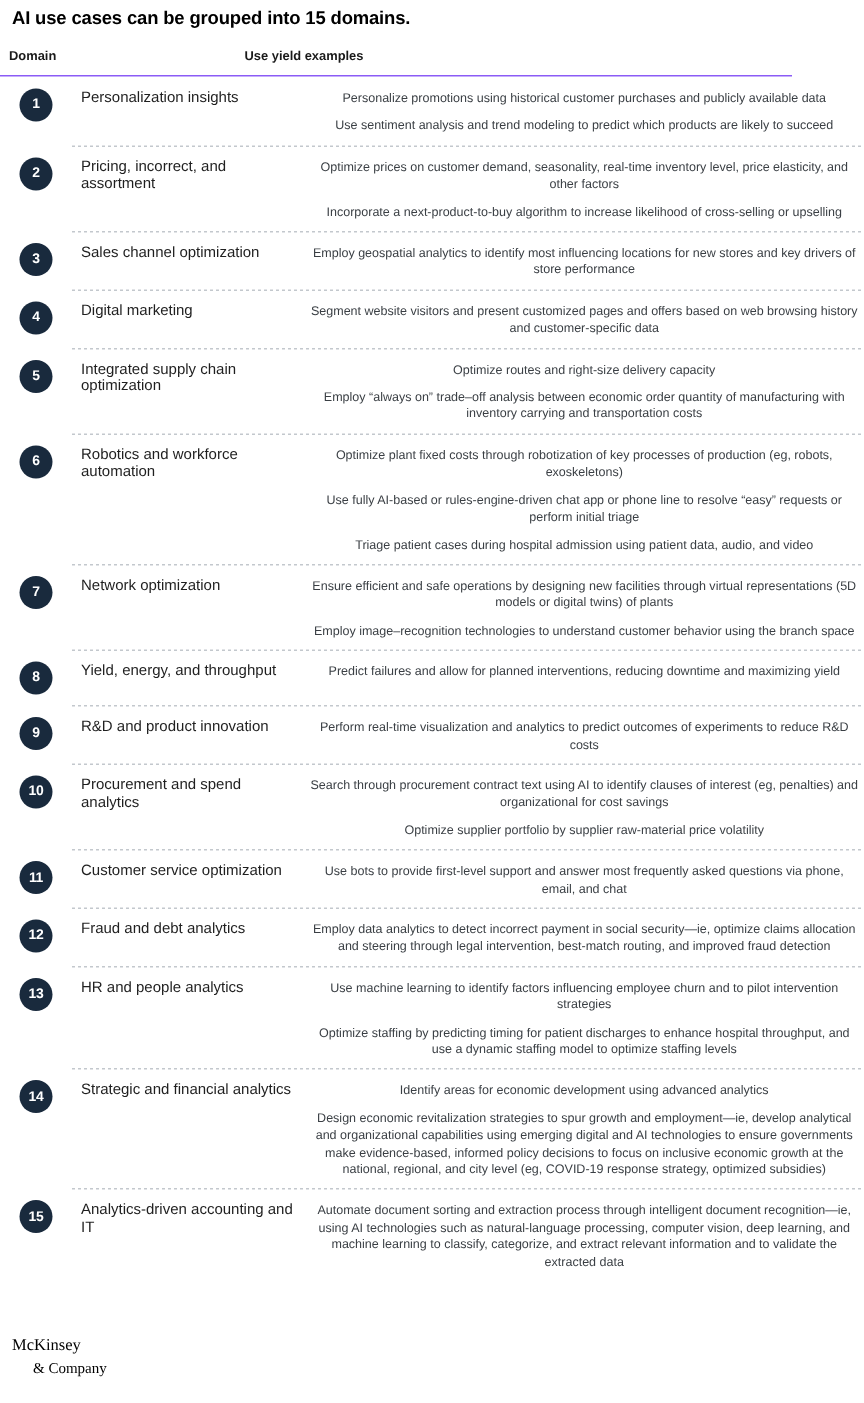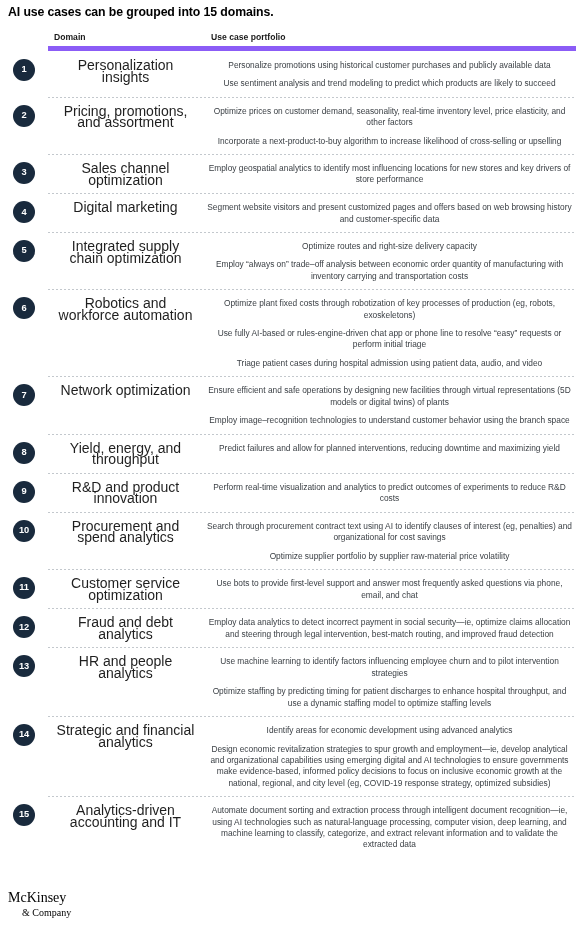--- a/index.html
+++ b/index.html
@@ -41,22 +41,21 @@
   .table {
     position: absolute;
     left: 0;
     top: 31px;
     width: 576px;
   }
 
   .thead {
     position: relative;
     height: 20px;
-    border-bottom: 5px solid #8b5cf6;
-    margin-left: 48px;
+    border-bottom: 1px solid #8b5cf6;
     width: 528px;
   }
   .th {
     position: absolute;
     top: 0;
     font-size: 8.6px;
     font-weight: bold;
     color: #1a1a1a;
     line-height: 12px;
   }
@@ -106,25 +105,24 @@
     line-height: 1;
     letter-spacing: -0.2px;
     flex: 0 0 22px;
   }
 
   .cell-domain {
     width: 157px;
     flex: 0 0 157px;
     padding-left: 6px;
     padding-right: 8px;
-    font-size: 14px;
+    font-size: 10px;
     line-height: 11.6px;
     color: #1f1f1f;
     padding-top: 2px;
-    text-align: center;
   }
 
   .cell-uses {
     flex: 1 1 auto;
     padding-left: 0px;
     padding-right: 2px;
     padding-top: 2px;
   }
   .use-item {
     font-size: 8.35px;
@@ -138,58 +136,58 @@
   
   .logo {
     position: absolute;
     left: 8px;
     top: 890px;
     font-family: "Liberation Serif", "DejaVu Serif", serif;
     color: #000000;
     line-height: 15px;
   }
   .logo-line1 {
-    font-size: 14px;
+    font-size: 11px;
     letter-spacing: 0px;
   }
   .logo-line2 {
     font-size: 10px;
     padding-left: 14px;
   }
 </style>
 </head>
 <body>
 
 <div class="page">
 
   <div class="title">AI use cases can be grouped into 15 domains.</div>
 
   <div class="table">
 
     <div class="thead">
       <div class="th th-domain">Domain</div>
-      <div class="th th-usecase">Use case portfolio</div>
+      <div class="th th-usecase">Use yield examples</div>
     </div>
 
     <div id="rows-container">
         <div class="row">
           <div class="cell-badge">
             <div class="badge">1</div>
           </div>
           <div class="cell-domain">Personalization insights</div>
           <div class="cell-uses">
             <div class="use-item">Personalize promotions using historical customer purchases and publicly available data</div>
             <div class="use-item">Use sentiment analysis and trend modeling to predict which products are likely to succeed</div>
           </div>
         </div>
         <div class="row">
           <div class="cell-badge">
             <div class="badge">2</div>
           </div>
-          <div class="cell-domain">Pricing, promotions, and assortment</div>
+          <div class="cell-domain">Pricing, incorrect, and assortment</div>
           <div class="cell-uses">
             <div class="use-item">Optimize prices on customer demand, seasonality, real-time inventory level, price elasticity, and other factors</div>
             <div class="use-item">Incorporate a next-product-to-buy algorithm to increase likelihood of cross-selling or upselling</div>
           </div>
         </div>
         <div class="row">
           <div class="cell-badge">
             <div class="badge">3</div>
           </div>
           <div class="cell-domain">Sales channel optimization</div>

